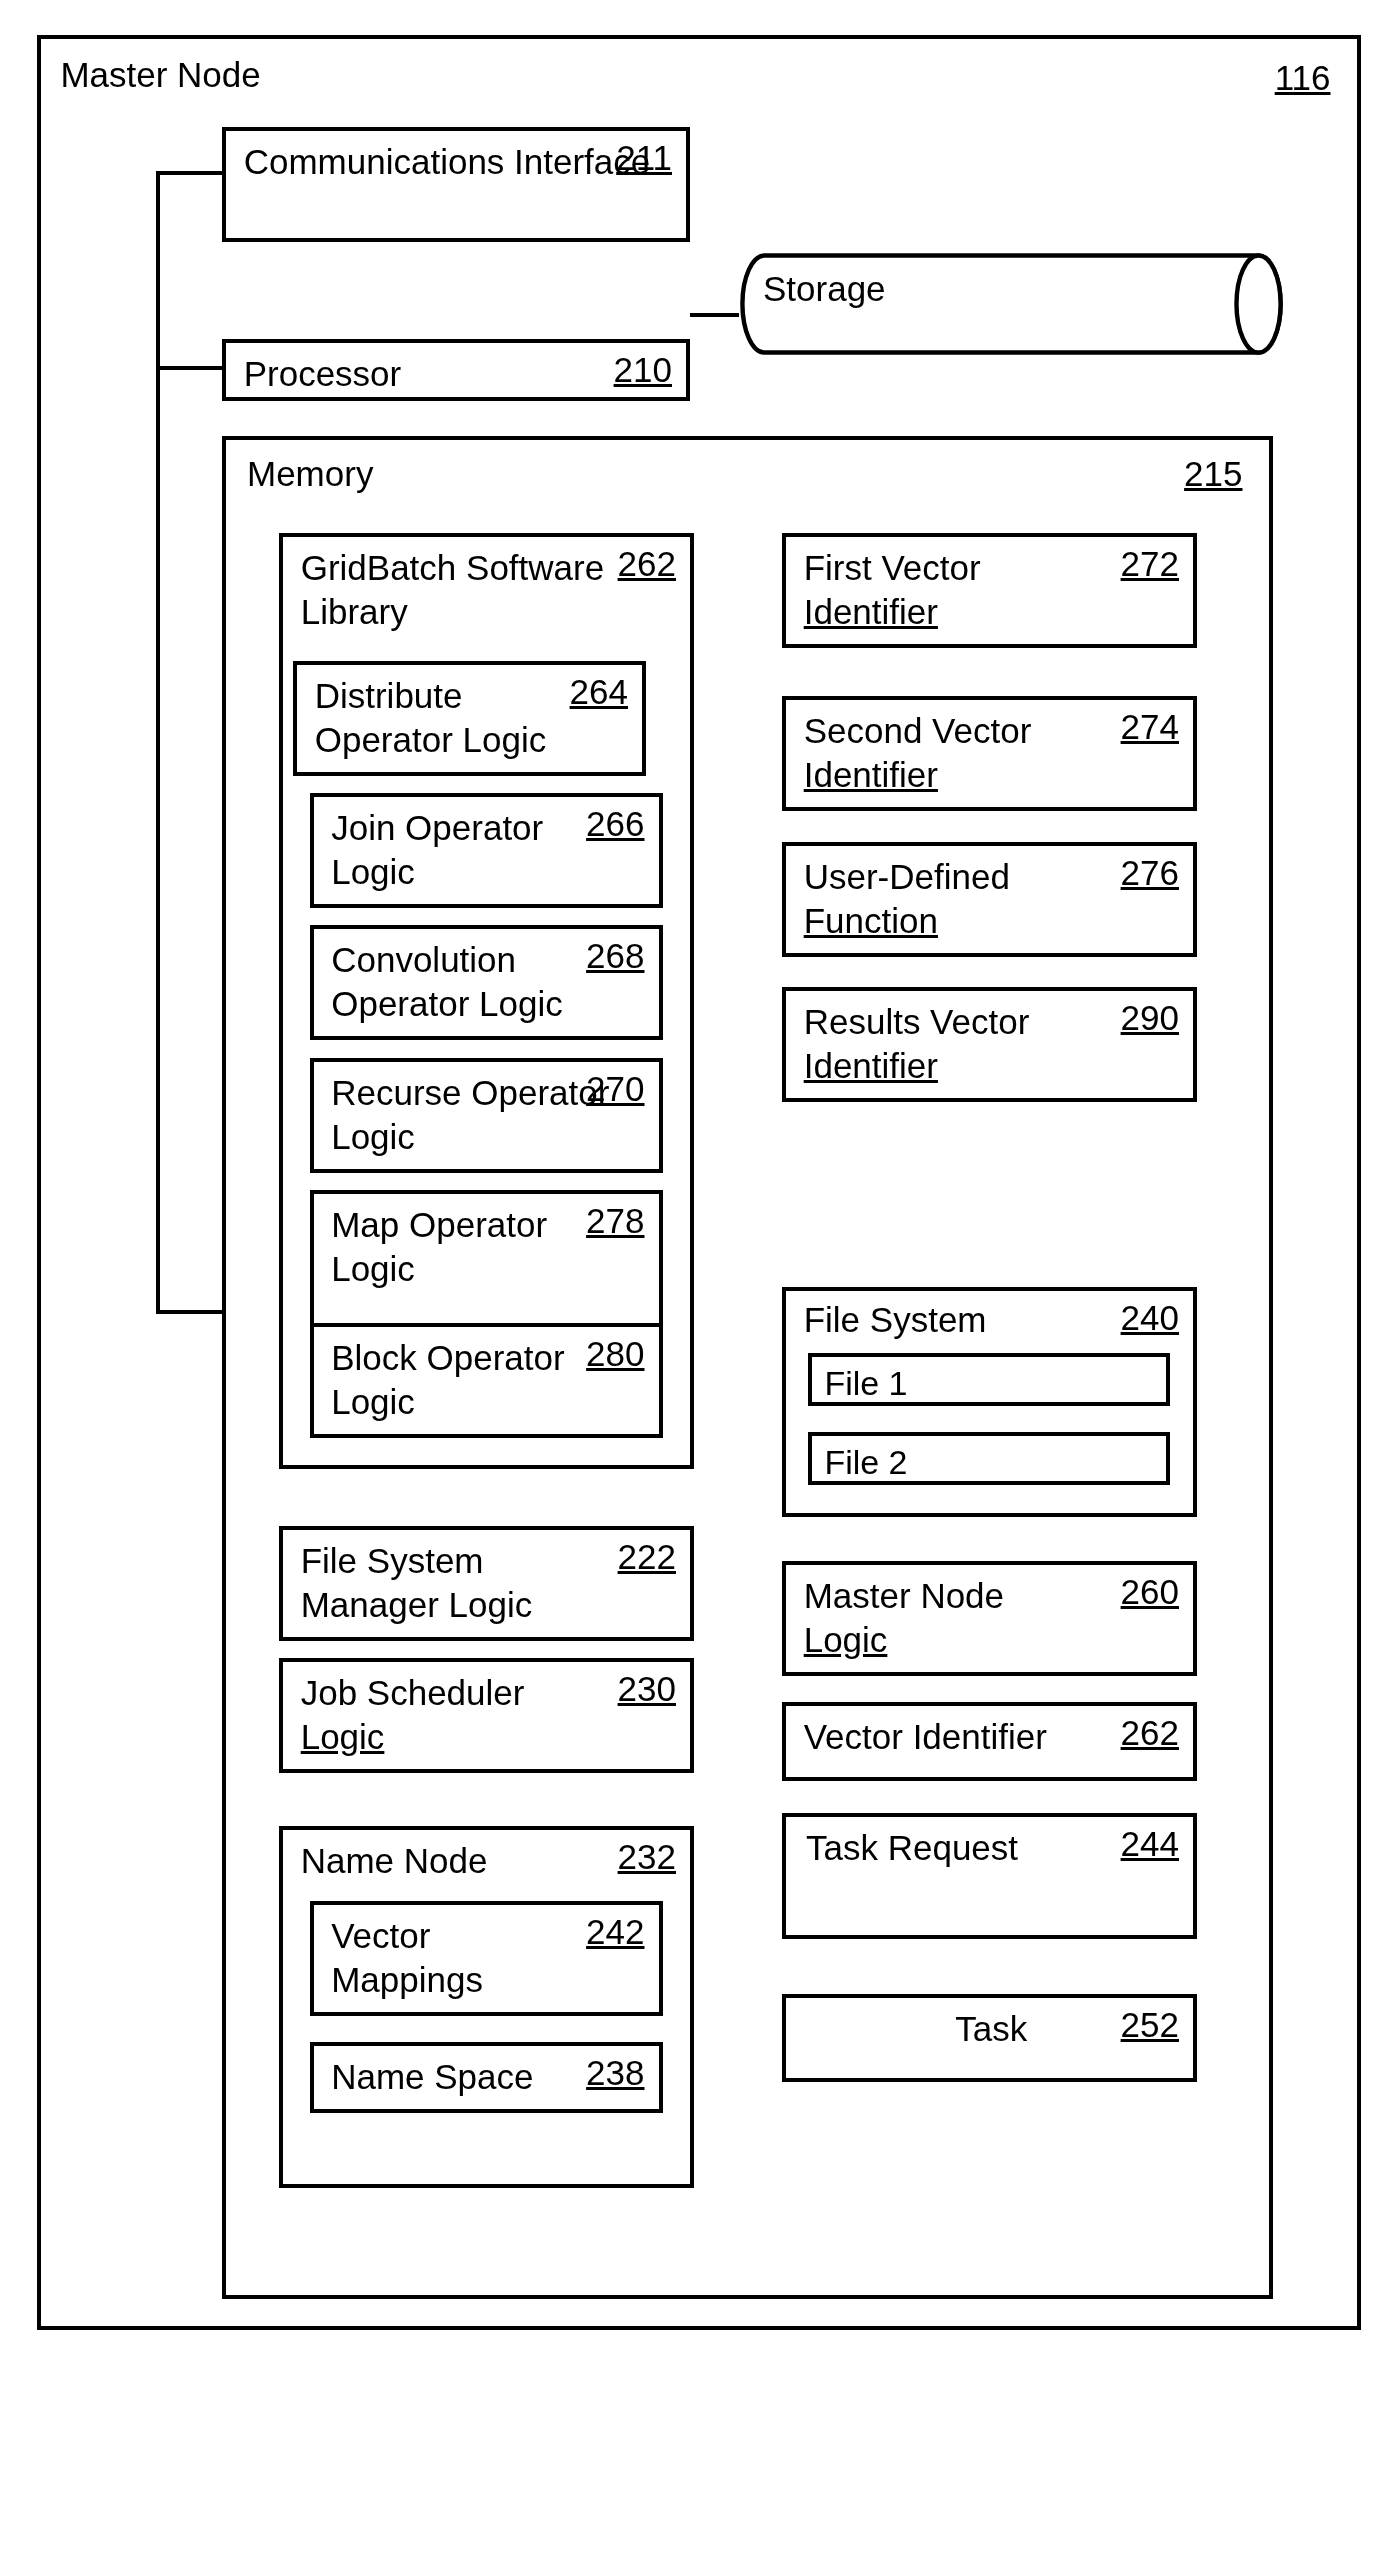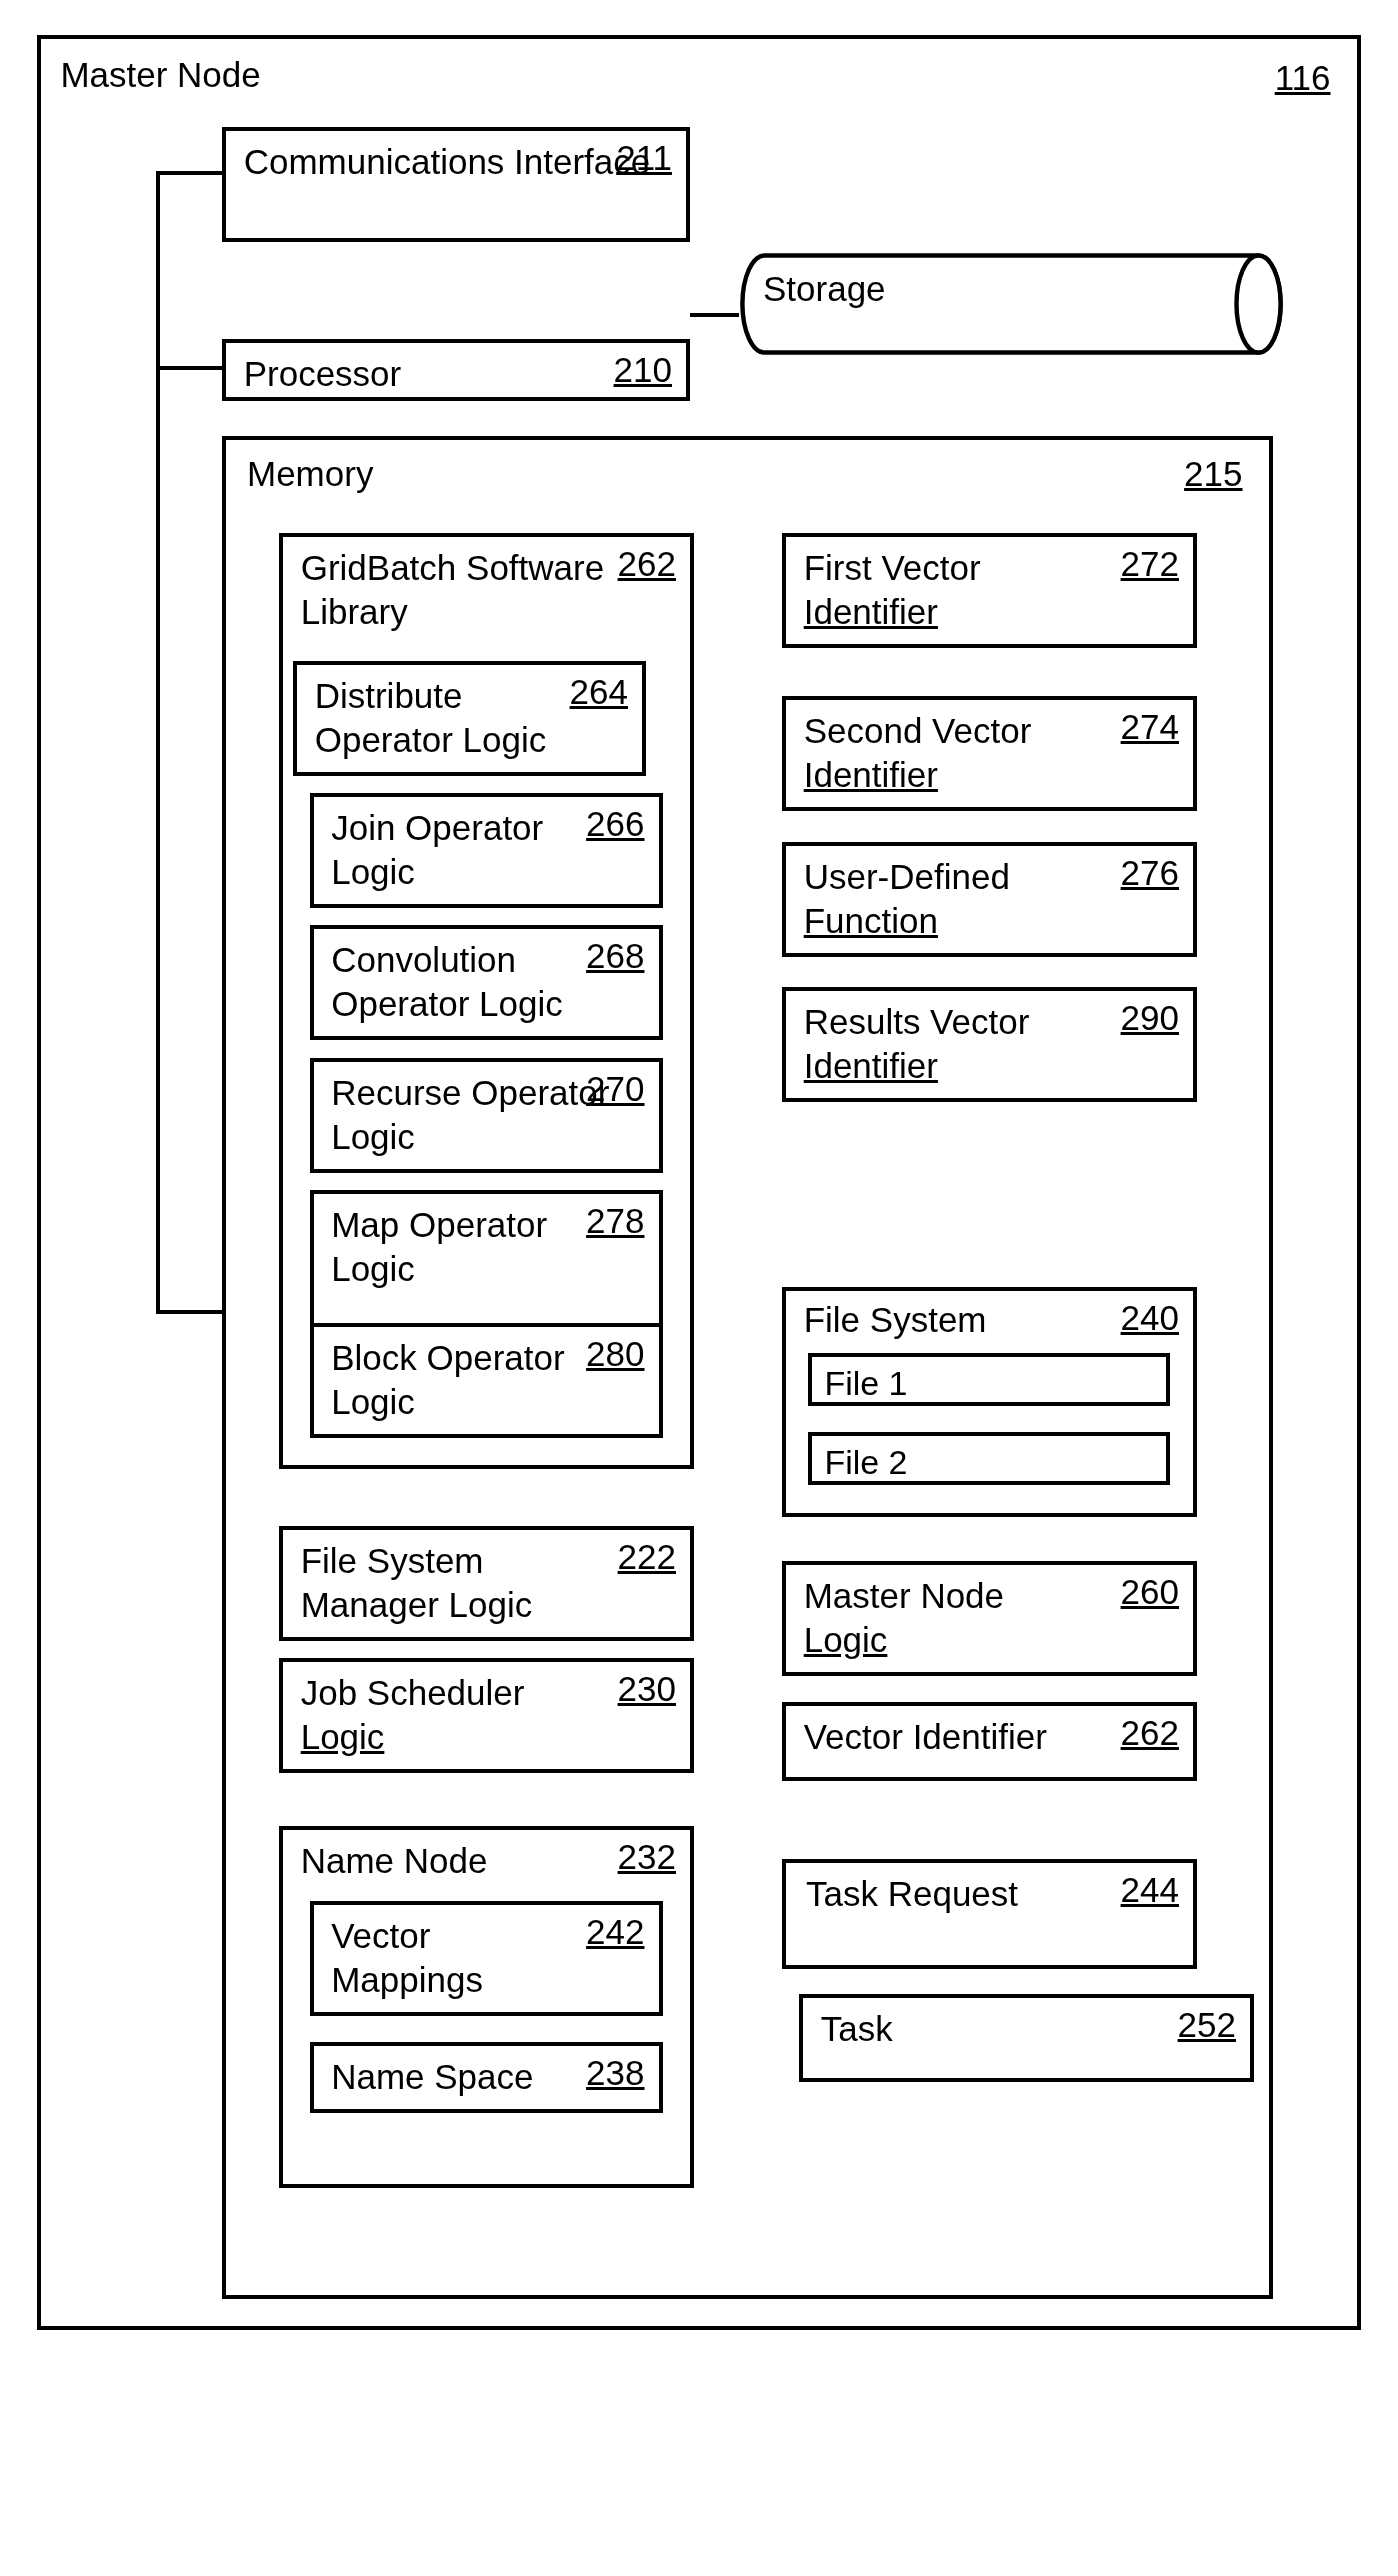--- a/index.html
+++ b/index.html
@@ -250,26 +250,26 @@
           <span>Master Node</span><br><span class="ul">Logic</span>
         </div>
         <div class="ref">260</div>
       </div>
 
       <div class="box" style="left:556px; top:1262px; width:415px; height:79px;">
         <div class="lbl">Vector Identifier</div>
         <div class="ref">262</div>
       </div>
 
-      <div class="box" style="left:556px; top:1419px; width:415px; height:110px;padding-left:20px;">
+      <div class="box" style="left:556px; top:1373px; width:415px; height:126px;padding-left:20px;">
         <div class="lbl">Task Request</div>
         <div class="ref">244</div>
       </div>
 
-      <div class="box" style="left:573px; top:1554px; width:455px; height:88px;">
+      <div class="box" style="left:556px; top:1554px; width:415px; height:88px;text-align:center;">
         <div class="lbl">Task</div>
         <div class="ref">252</div>
       </div>
 
     </div>
   </div>
 
 </div>
 
 

